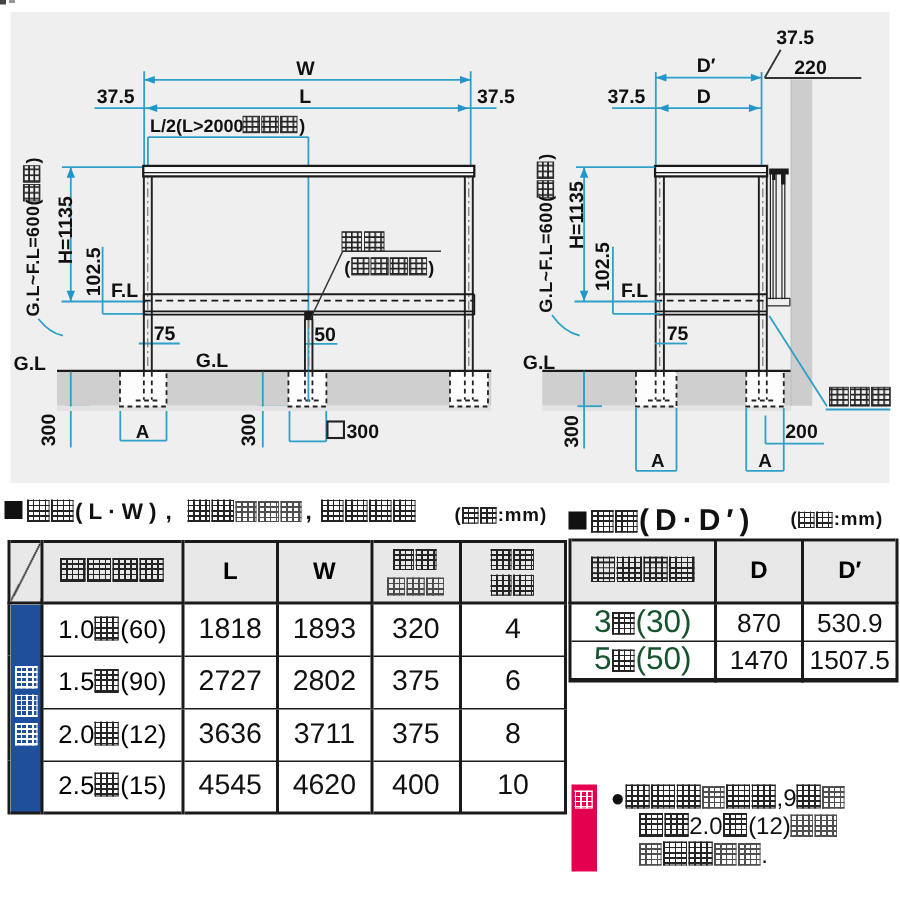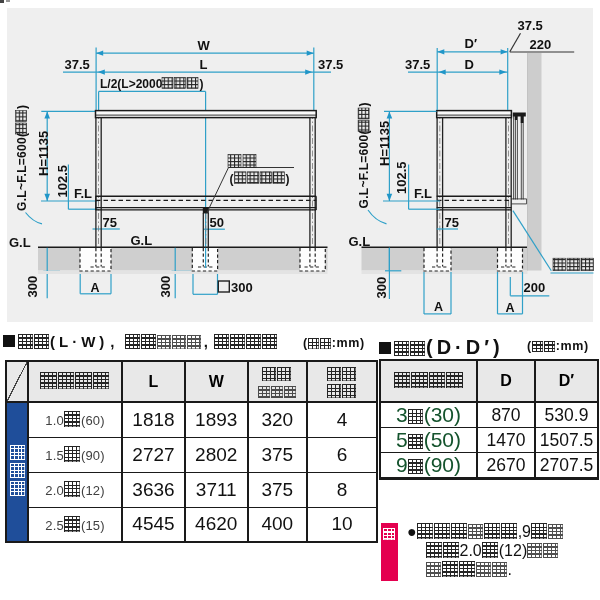--- a/index.html
+++ b/index.html
@@ -20,21 +20,21 @@
 td{padding:0;text-align:center;vertical-align:middle;overflow:hidden}
 .t1 td{border:1.5px solid #1a1a1a;border-left-width:2px;border-right-width:2px}
 .t1{border:2.5px solid #1a1a1a}
 .t1 tr:first-child td{border-bottom-width:2.2px}
 .t2 td{border:1.2px solid #1a1a1a;border-left-width:2px;border-right-width:2px}
 .t2{border:2.5px solid #1a1a1a;border-bottom-width:3px}
 .t2 tr:first-child td{border-bottom-width:2.2px}
 .hd{background:#E8E8E8}
 .num{font-size:19px;color:#111}
 .num2{font-size:17.5px;color:#111}
-.lbl{font-size:13px;color:#404040;letter-spacing:.2px}
+.lbl{font-size:17px;color:#000000;letter-spacing:.2px}
 .lbl2{font-size:21px;color:#14532d}
 .navy{background:#1F4E9A}
 </style></head><body>
 <div id="pg">
 <svg class="abs" style="left:0;top:0" width="600" height="330" viewBox="0 0 600 330">
 <rect x="7" y="8" width="586" height="314" fill="#EFEFEF"></rect>
 <rect x="0" y="0" width="4" height="3" fill="#444"></rect>
       <rect x="6" y="0" width="4" height="2" fill="#999"></rect>
 <g stroke="#2FA0C8" stroke-width="1.2" fill="none">
 
@@ -378,25 +378,20 @@
 <tr style="height:21.7px">
           <td class="lbl2">3<span class="k k15"></span>(30)</td>
           <td class="num2">870</td>
           <td class="num2">530.9</td>
         </tr>
 <tr style="height:21.7px">
           <td class="lbl2">5<span class="k k15"></span>(50)</td>
           <td class="num2">1470</td>
           <td class="num2">1507.5</td>
         </tr>
-<tr style="height:21.7px">
-          <td class="lbl2">9<span class="k k15"></span>(90)</td>
-          <td class="num2">2670</td>
-          <td class="num2">2707.5</td>
-        </tr>
 </tbody>
     </table>
 
 <div class="abs" style="left:380.5px;top:523px;width:17px;height:58px;background:#E4004F"></div>
 <div class="abs" style="left:383px;top:525.5px"><span class="kw k12"></span></div>
 <div class="abs" style="left:407px;top:522.5px;font-size:16px;color:#111;white-space:nowrap">●<span class="k k16"></span><span class="k k16"></span><span class="k k16"></span><span class="k k15 kh"></span><span class="k k16"></span><span class="k k16"></span>,9<span class="k k16"></span><span class="k k15 kh"></span></div>
 <div class="abs" style="left:425.5px;top:541.5px;font-size:16px;color:#111;white-space:nowrap"><span class="k k16"></span><span class="k k16"></span>2.0<span class="k k16"></span>(12)<span class="k k15 kh"></span><span class="k k15 kh"></span></div>
 <div class="abs" style="left:425.5px;top:560.5px;font-size:16px;color:#111;white-space:nowrap"><span class="k k15 kh"></span><span class="k k16"></span><span class="k k16"></span><span class="k k15 kh"></span><span class="k k15 kh"></span>.</div>
 </div>
 </body></html>

